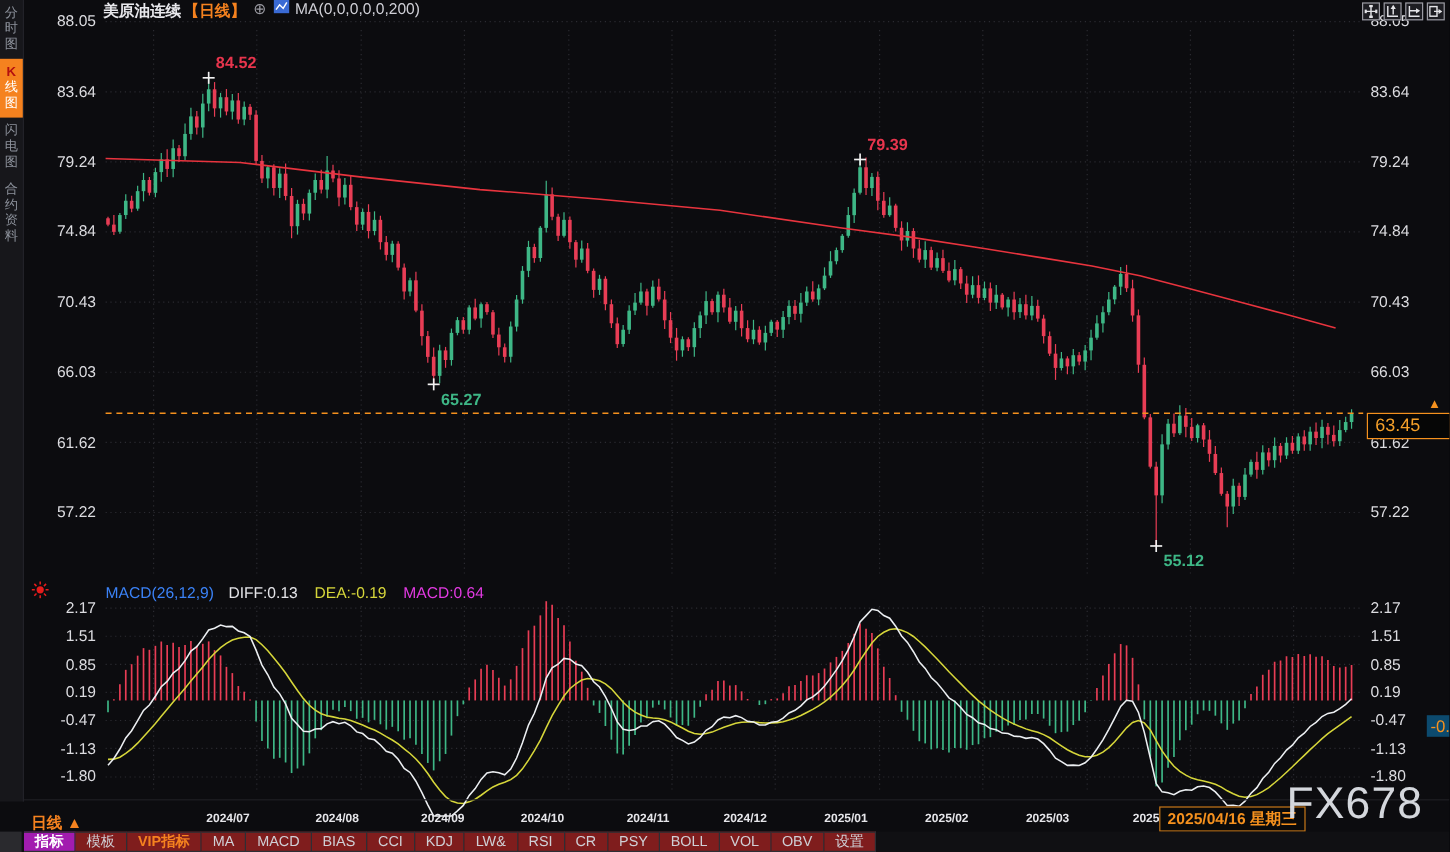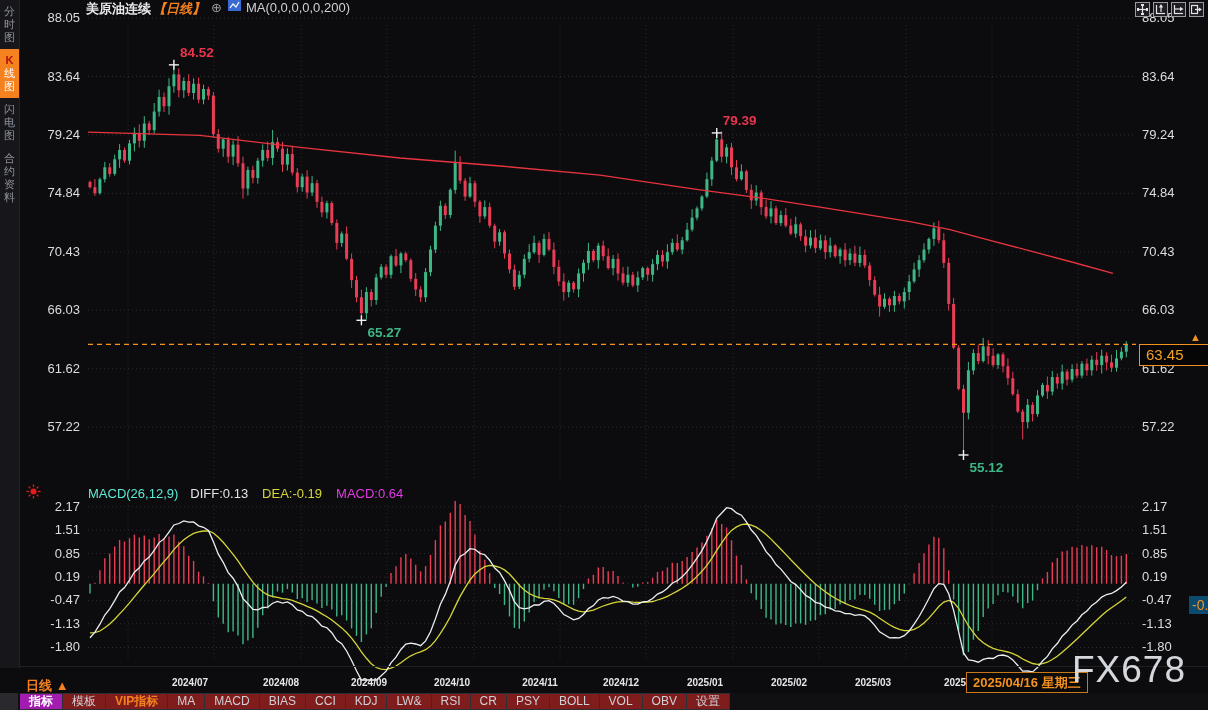--- a/index.html
+++ b/index.html
@@ -3,42 +3,42 @@
 <meta charset="utf-8">
 <style>
   html,body{margin:0;padding:0;background:#0b0b0d;}
   #app{position:relative;width:1208px;height:710px;background:#0c0c0f;overflow:hidden;
        font-family:"Liberation Sans","DejaVu Sans",sans-serif;color:#dcdce0;}
   #chart-canvas{position:absolute;left:0;top:0;z-index:1;}
   
   #topbar{position:absolute;left:22px;top:0;height:20px;z-index:5;display:flex;align-items:flex-start;
           font-size:13px;white-space:nowrap;}
   .sym{color:#e8e8ec;font-weight:bold;margin-left:64px;}
-  .ptag{color:#f5821f;font-weight:bold;margin-left:2px;font-style:italic;}
+  .ptag{color:#f5821f;font-weight:bold;margin-left:2px;}
   .addic{color:#9a9aa2;margin:0 6px;font-size:13px;cursor:pointer;}
   .klic{width:14px;height:12px;display:inline-block;margin-right:4px;}
   .mas{color:#cfcfd6;margin-right:10px;}
   #ma-values span{margin-right:14px;}
   
   #tr-icons{position:absolute;right:4px;top:2px;z-index:6;display:flex;gap:3px;}
   .tric{width:13px;height:13px;border:1px solid #9a9aa2;background:#1d1d22;display:flex;
         align-items:center;justify-content:center;cursor:pointer;}
   
   #sidebar{position:absolute;left:0;top:0;width:19px;height:668px;background:#17171b;z-index:6;
            border-right:1px solid #222228;}
   .side-item{width:19px;text-align:center;font-size:11px;line-height:13px;color:#8d929c;
              padding:5px 0;cursor:pointer;word-break:break-all;}
   .side-item.sel{background:#f5821f;color:#fff;}
   .side-item.sel .kred{color:#b40f0f;font-weight:bold;}
   
   .tick{position:absolute;font-size:13px;color:#dcdce0;z-index:4;}
   .tick.l{left:22px;width:58px;text-align:right;}
   .tick.r{left:1142px;text-align:left;}
   #macd-header{position:absolute;left:88px;top:486px;z-index:5;font-size:13px;white-space:nowrap;}
-  #macd-header .t{color:#5eead4;margin-right:12px;}
+  #macd-header .t{color:#3b82f6;margin-right:12px;}
   #macd-header .d{color:#e4e4e8;margin-right:14px;}
   #macd-header .e{color:#d6d63a;margin-right:14px;}
   #macd-header .m{color:#e23ae2;}
   #burst{position:absolute;left:26px;top:484px;z-index:5;}
   #price-box{position:absolute;left:1139px;top:344px;width:62px;height:20px;z-index:7;
              border:1px solid #f5911e;background:#060606;color:#f5a02a;font-size:15px;
              line-height:20px;padding-left:6px;}
   #price-arrow{position:absolute;left:1190px;top:331px;z-index:7;color:#f5911e;font-size:11px;}
   #macd-box{position:absolute;left:1189px;top:596px;width:58px;height:18px;z-index:7;
             background:#0c4a6e;color:#f5911e;font-size:14px;line-height:18px;padding-left:3px;}

